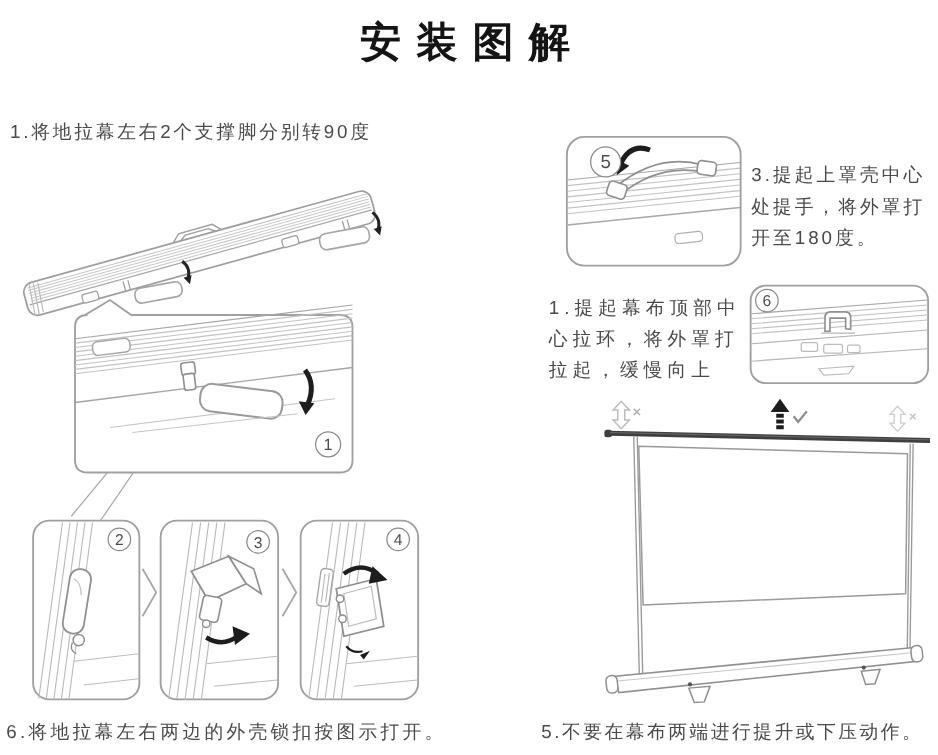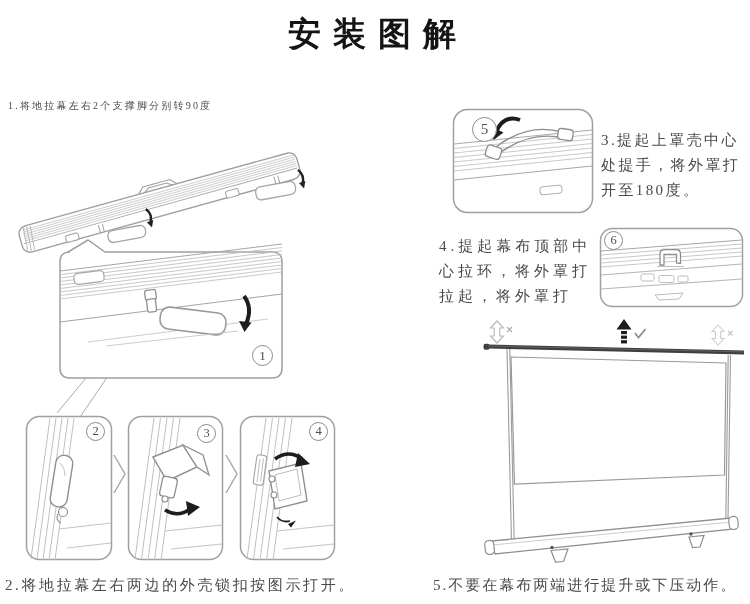--- a/index.html
+++ b/index.html
@@ -1,23 +1,23 @@
 <!DOCTYPE html>
 <html><head>
 <meta charset="utf-8">
 <style>
   html,body{margin:0;padding:0;background:#fff;}
   .canvas{position:relative;width:744px;height:604px;background:#fff;overflow:hidden;
-          font-family:Liberation Serif, serif;}
+          font-family:Liberation Sans, sans-serif;}
   .title{position:absolute;top:12px;left:0;width:100%;text-align:center;
          font-size:33px;font-weight:600;letter-spacing:12px;text-indent:12px;
          color:#141414;line-height:44px;}
   .step{position:absolute;color:#4a4a4a;}
   .step .ln{white-space:nowrap;}
-  .s-main{font-size:10px;line-height:28px;letter-spacing:2.2px;}
+  .s-main{font-size:15px;line-height:28px;letter-spacing:2.2px;}
   .s-side{font-size:15px;line-height:25px;letter-spacing:2.4px;margin-top:25px;}
   .s-foot{font-size:15px;letter-spacing:2.6px;white-space:nowrap;}
   .callout{position:absolute;border:1.5px solid #8c8c8c;border-radius:50%;background:#fff;
            color:#4d4d4d;display:flex;align-items:center;justify-content:center;
            box-sizing:border-box;z-index:3;font-weight:500;}
   svg{position:absolute;z-index:1;}
   .ovl{z-index:0;}
 </style>
 </head>
 <body>
@@ -30,26 +30,26 @@
     <div class="ln">1.将地拉幕左右2个支撑脚分别转90度</div>
   </div>
 
   <div class="step s-side" style="left:601px;top:103px;">
     <div class="ln">3.提起上罩壳中心</div>
     <div class="ln">处提手，将外罩打</div>
     <div class="ln">开至180度。</div>
   </div>
 
   <div class="step s-side" style="left:439px;top:209px;letter-spacing:4px;">
-    <div class="ln">4.提起幕布顶部中</div>
+    <div class="ln">1.提起幕布顶部中</div>
     <div class="ln">心拉环，将外罩打</div>
-    <div class="ln">拉起，将外罩打</div>
+    <div class="ln">拉起，缓慢向上</div>
   </div>
 
-  <div class="step s-foot" style="left:5px;top:576px;">2.将地拉幕左右两边的外壳锁扣按图示打开。</div>
+  <div class="step s-foot" style="left:5px;top:576px;">6.将地拉幕左右两边的外壳锁扣按图示打开。</div>
 
   <div class="step s-foot" style="left:433px;top:576px;letter-spacing:2px;">5.不要在幕布两端进行提升或下压动作。</div>
 
   <svg class="ovl" style="left:0;top:0;" width="750" height="604" viewBox="0 0 750 604">
     <path d="M144,308 L57,413 M152,312 L80,417" stroke="#aaaaaa" stroke-width="1" fill="none"></path>
   </svg>
 
   <svg style="left:8px;top:142px;" width="305" height="122" viewBox="0 0 305 122">
     <g transform="rotate(-15.5 152 62)">
       <rect x="8" y="47" width="288" height="27" rx="8" fill="#fff" stroke="#9f9f9f" stroke-width="1.4"></rect>

